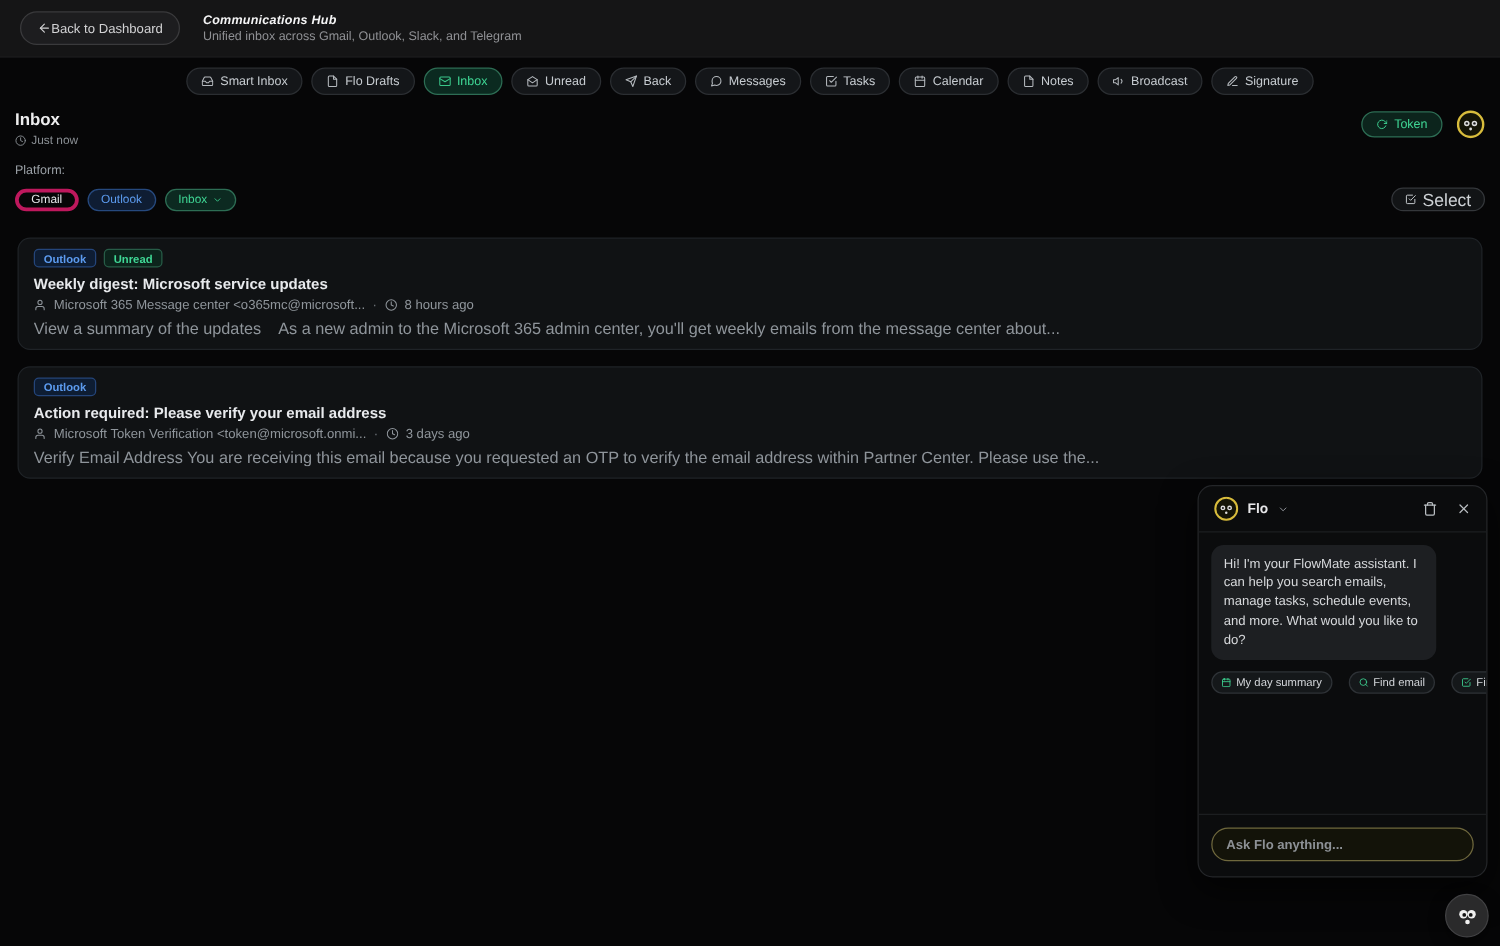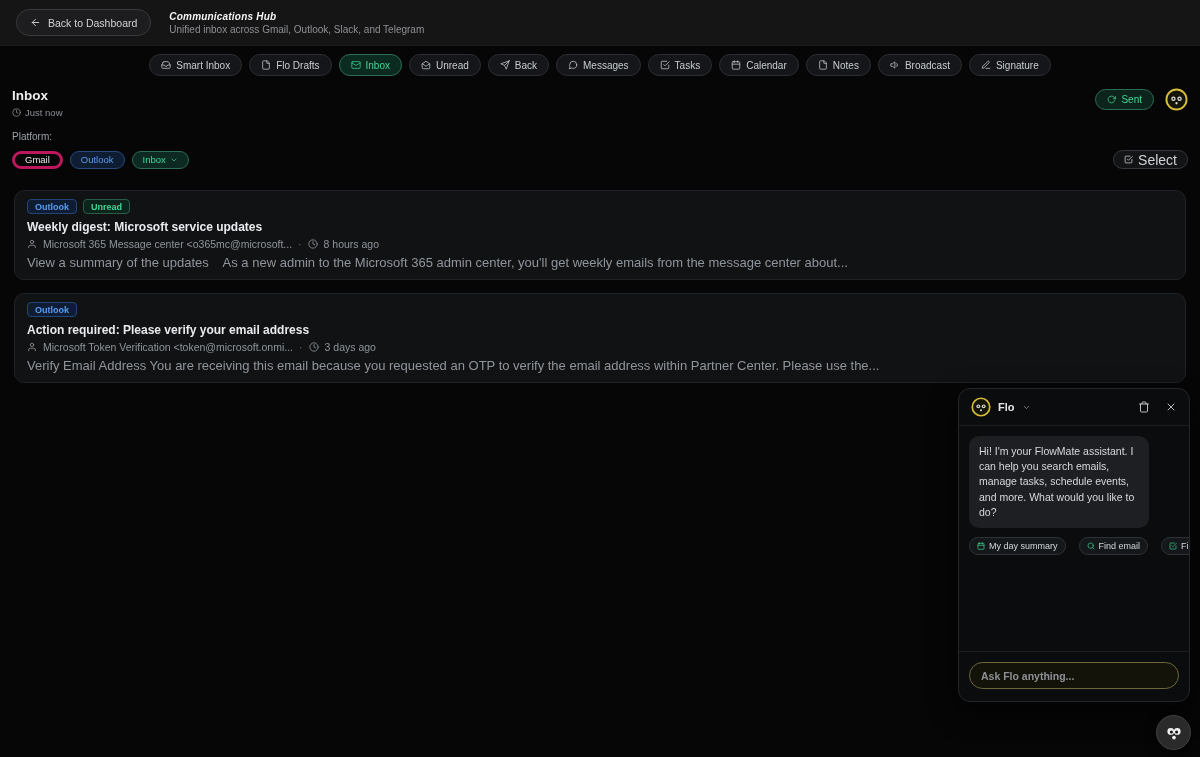--- a/index.html
+++ b/index.html
@@ -4,21 +4,21 @@
 <style>
   * { margin:0; padding:0; box-sizing:border-box; }
   html,body { background:#000; }
   body { font-family:"Liberation Sans", sans-serif; -webkit-font-smoothing:antialiased; }
   #app { position:relative; width:1200px; height:757px; background:#060607; overflow:hidden; }
 
   svg.ic { display:block; stroke:currentColor; fill:none; stroke-width:2; stroke-linecap:round; stroke-linejoin:round; }
 
   
   .topbar { position:absolute; top:0; left:0; right:0; height:46px; background:#151516; display:flex; align-items:center; padding:0 16px; gap:18px; border-bottom:1px solid #1b1b1c; }
-  .back-btn { display:inline-flex; align-items:center; gap:7px; height:27px; padding:0 13px; border-radius:14px; border:1px solid #3a3a3c; background:#1d1d1f; color:#d2d2d4; font-size:10.5px; cursor:pointer; }
+  .back-btn { display:inline-flex; align-items:center; height:27px; padding:0 13px; border-radius:14px; border:1px solid #3a3a3c; background:#1d1d1f; color:#d2d2d4; font-size:10.5px; cursor:pointer; }
   .back-btn svg { width:11px; height:11px; }
   .title-block { display:flex; flex-direction:column; gap:2px; }
   .app-title { font-size:10px; font-weight:700; color:#f4f4f5; letter-spacing:.2px;font-style:italic; }
   .app-subtitle { font-size:10px; color:#8f9094; }
 
   
   .tabbar { position:absolute; top:54px; left:0; right:0; display:flex; justify-content:center; gap:7px; }
   .tab { display:inline-flex; align-items:center; gap:5px; height:22px; padding:0 11px; border-radius:12px; border:1px solid #2b2e32; background:#141619; color:#c7ccd1; font-size:10px; cursor:pointer; white-space:nowrap; }
   .tab svg { width:10px; height:10px; opacity:.9; }
   .tab.active { background:#0b2a20; border-color:#2d6d54; color:#3fd795; }
@@ -265,21 +265,21 @@
               <use href="#i-clock"></use>
             </svg>
           <span>Just now</span>
         </div>
       </div>
       <div class="sec-right">
         <button class="sync-btn">
           <svg class="ic">
               <use href="#i-refresh"></use>
             </svg>
-          <span>Sent</span>
+          <span>Token</span>
         </button>
         <svg class="avatar ic" viewBox="0 0 24 24">
             <use href="#i-face"></use>
           </svg>
       </div>
     </div>
 
     <div class="platform-label">Platform:</div>
 
     <div class="chips-row">

